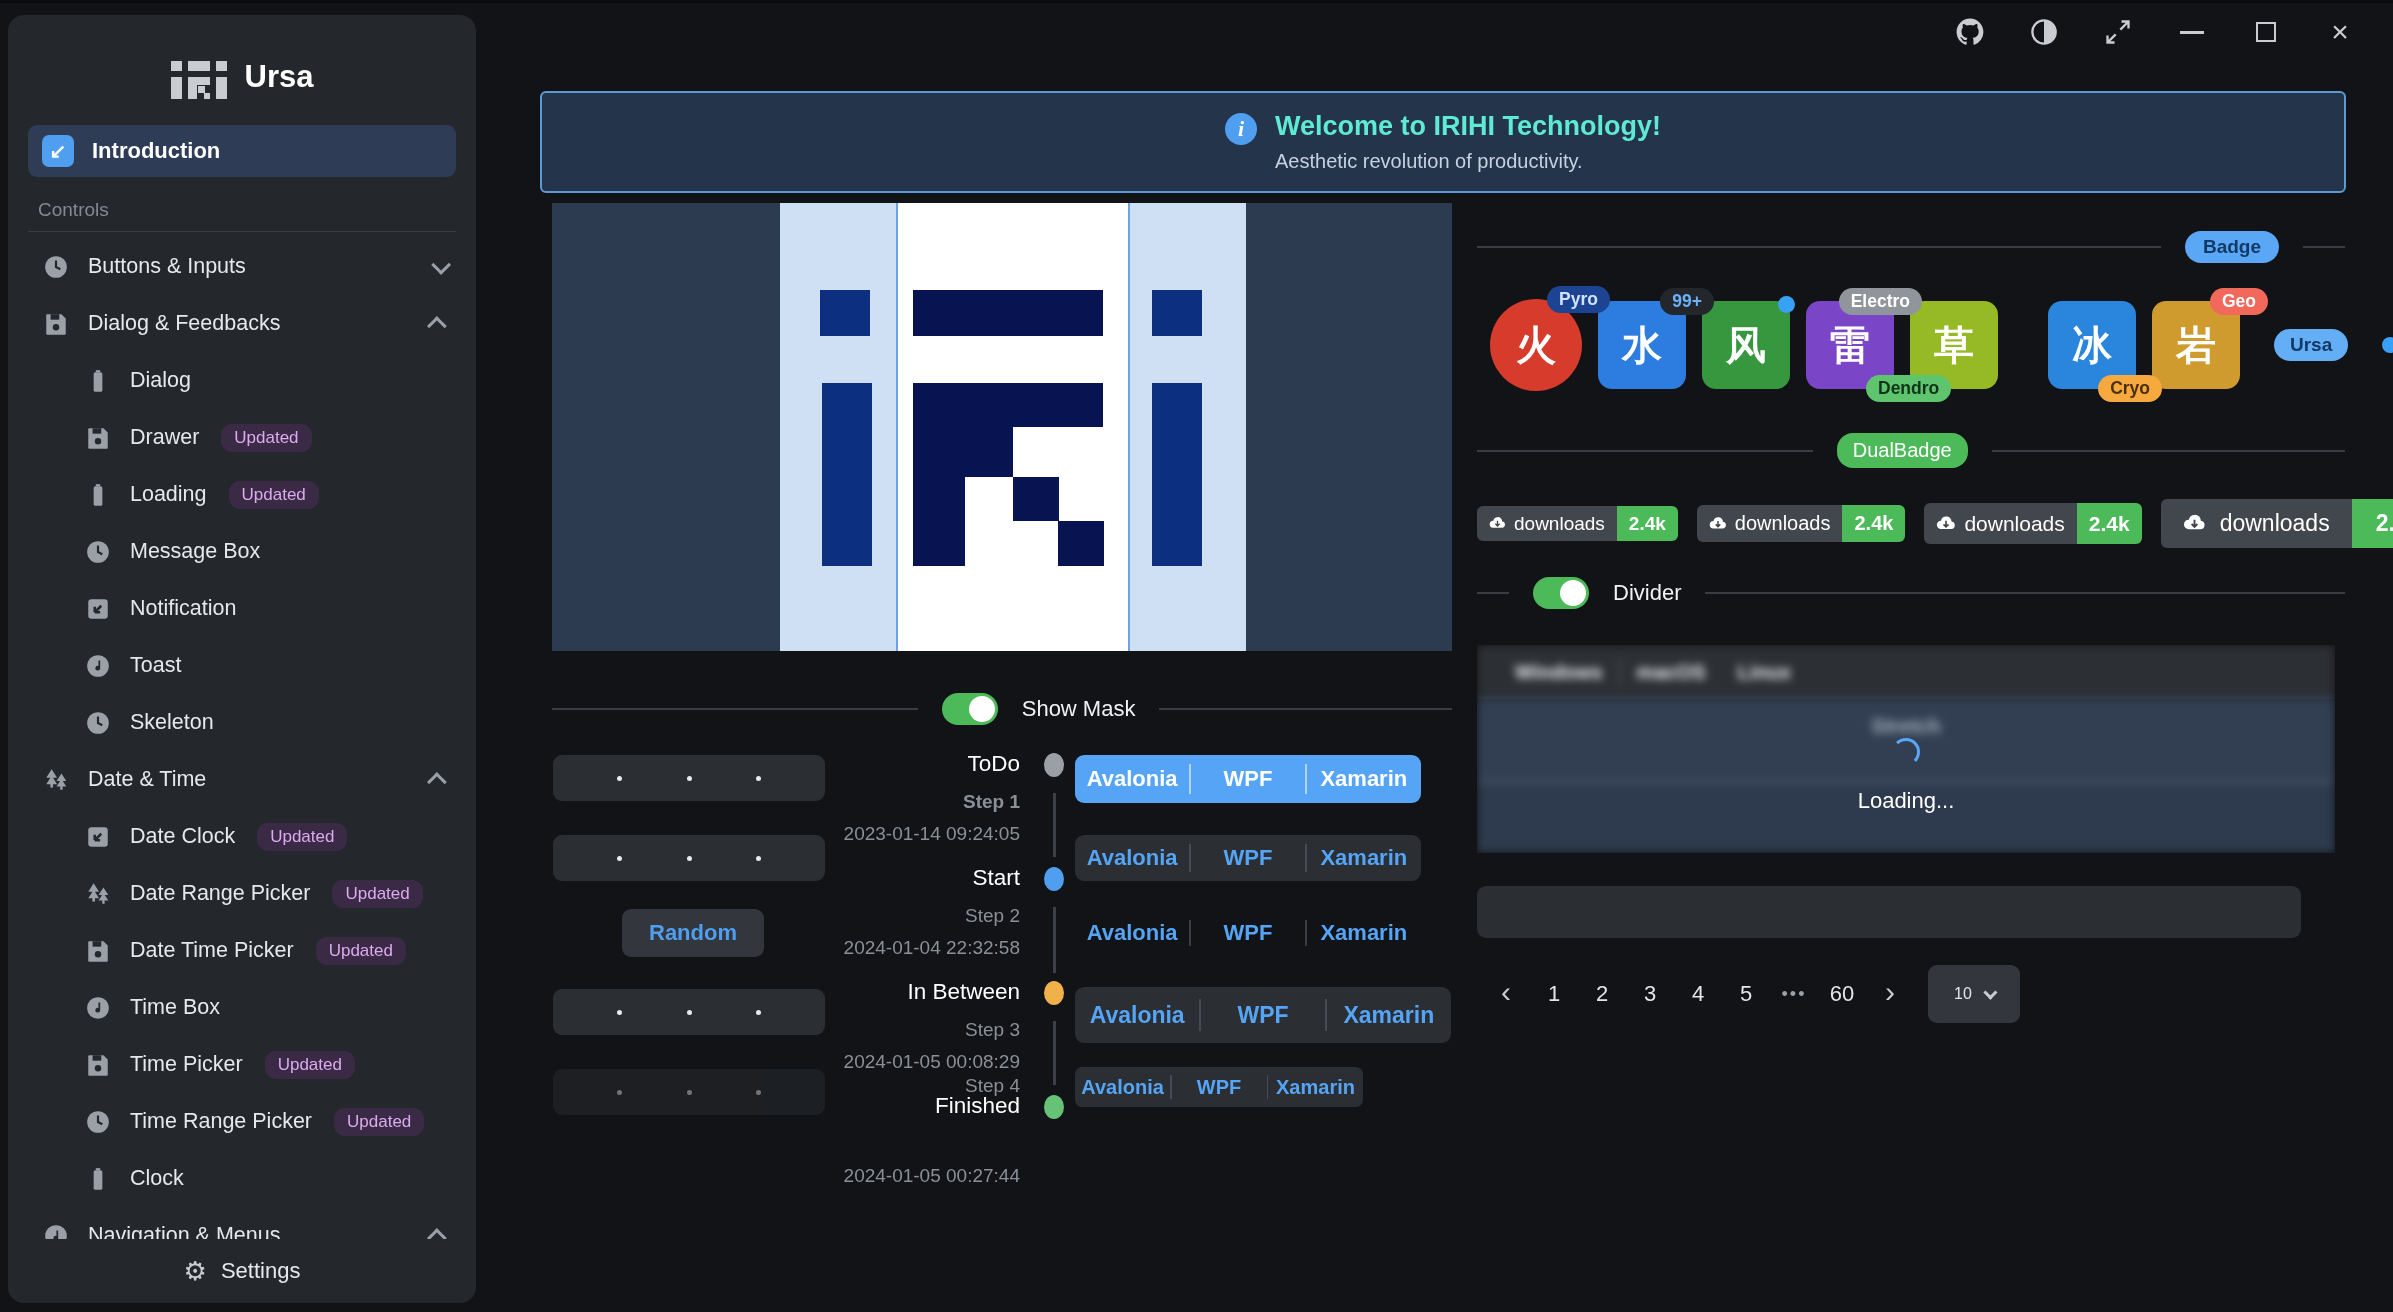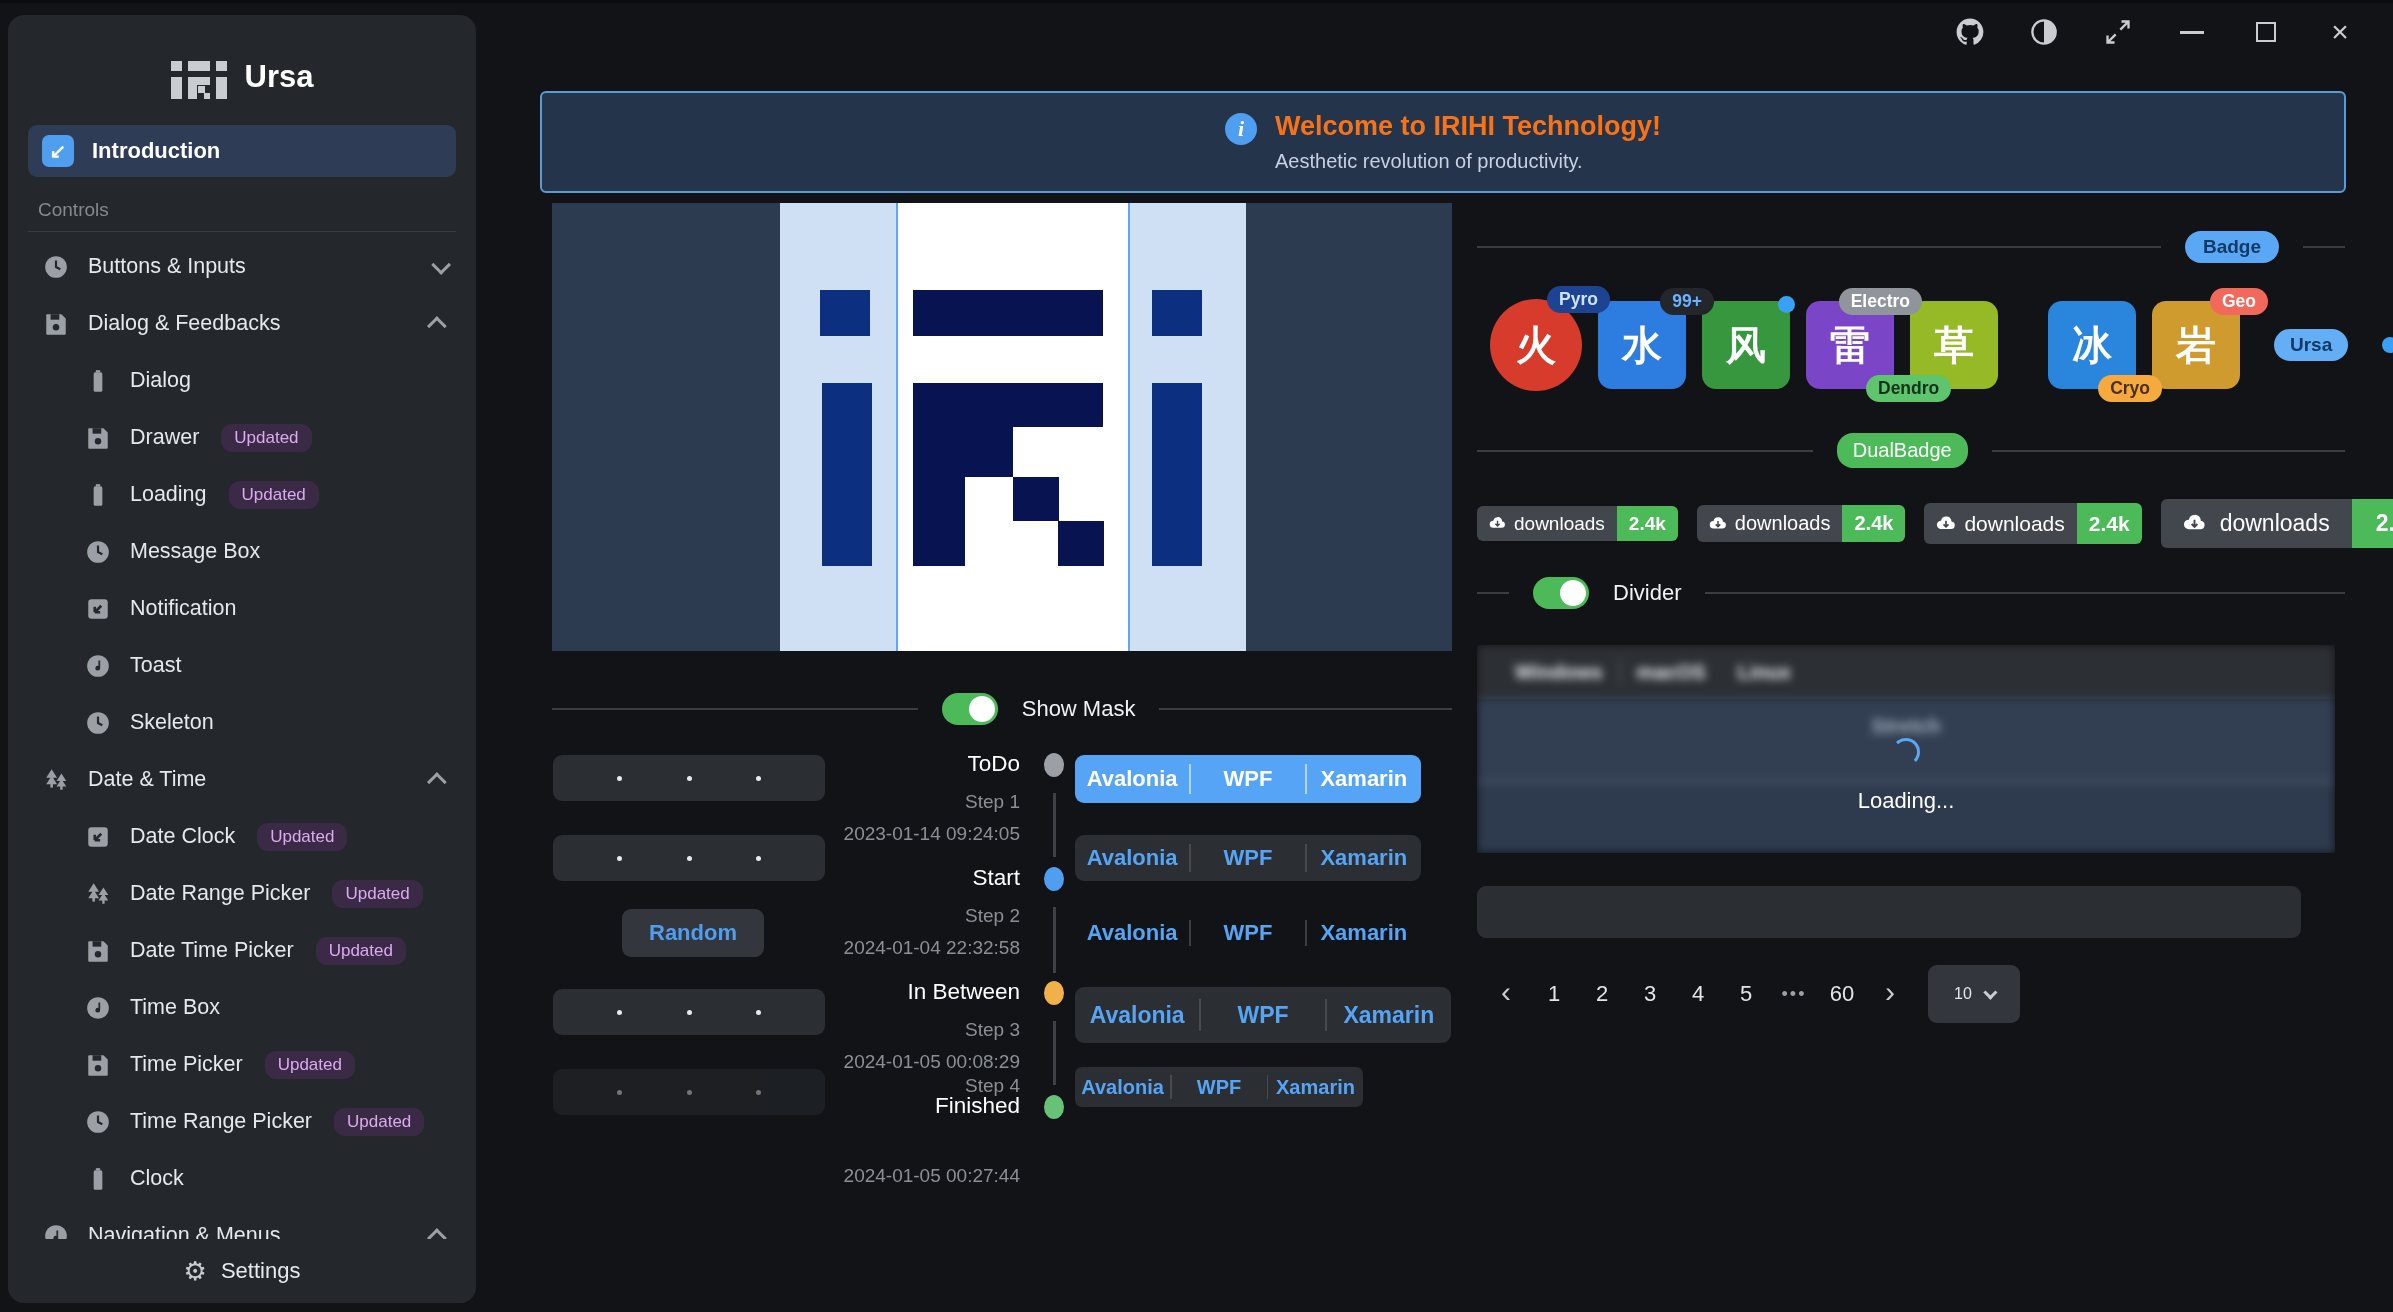--- a/index.html
+++ b/index.html
@@ -58,21 +58,21 @@
   .gear{ font-size:26px; color:#c9ccd0; }
   
   .banner{
     position:absolute; left:540px; top:88px; width:1806px; height:102px;
     background:#24344a; border:2px solid #5b9bd5; border-radius:6px;
     display:flex; align-items:center; justify-content:center;
   }
   .banner-inner{ display:flex; gap:18px; align-items:flex-start; }
   .info-ic{ width:32px; height:32px; border-radius:50%; background:#4f9ef0; color:#fff; flex:none;
     display:flex; align-items:center; justify-content:center; font-size:22px; font-weight:bold; font-family:"Liberation Serif",serif; font-style:italic; margin-top:2px;}
-  .banner-title{ font-size:27px; font-weight:bold; color:#f97316; }
+  .banner-title{ font-size:27px; font-weight:bold; color:#5eead4; }
   .banner-sub{ font-size:20px; color:#c7d2e0; margin-top:8px; }
   
   .hero{ position:absolute; left:552px; top:200px; width:900px; height:448px; display:flex; }
   .hero .band-dark{ background:#2c3b50; }
   .hero .band-light{ background:#cfe0f4; }
   .hero .band-white{ background:#ffffff; }
   .hb1{ width:228px;} .hb2{ width:116px;} .hb3{ width:230px;} .hb4{ width:116px;} .hb5{ flex:1;}
   .hero .vline{ width:2px; background:#6aa4e8; }
   .hero-logo div{ position:absolute; }
   .nv1{ background:#0d2f80; } .nv2{ background:#081352; }
@@ -500,21 +500,21 @@
       <span></span>
     </div>
   <div class="ipbox" style="left:553px; top:1066px; opacity:.45;">
       <span></span>
       <span></span>
       <span></span>
     </div>
 
   <div>
     <div class="tl-label" style="left:760px; top:748px;">ToDo</div>
-    <div class="tl-meta" style="left:760px; top:788px;">Step 1</div>
+    <div class="tl-meta" style="left:760px; top:788px;font-weight:bold;">Step 1</div>
     <div class="tl-meta" style="left:760px; top:820px;">2023-01-14 09:24:05</div>
     <div class="tl-dot" style="left: 1044px; top: 750px; background: rgb(155, 160, 166);"></div>
     <div class="tl-seg" style="top:790px; height:64px;"></div>
 
     <div class="tl-label" style="left:760px; top:862px;">Start</div>
     <div class="tl-meta" style="left:760px; top:902px;">Step 2</div>
     <div class="tl-meta" style="left:760px; top:934px;">2024-01-04 22:32:58</div>
     <div class="tl-dot" style="left: 1044px; top: 864px; background: rgb(79, 158, 240);"></div>
     <div class="tl-seg" style="top:904px; height:66px;"></div>
 

